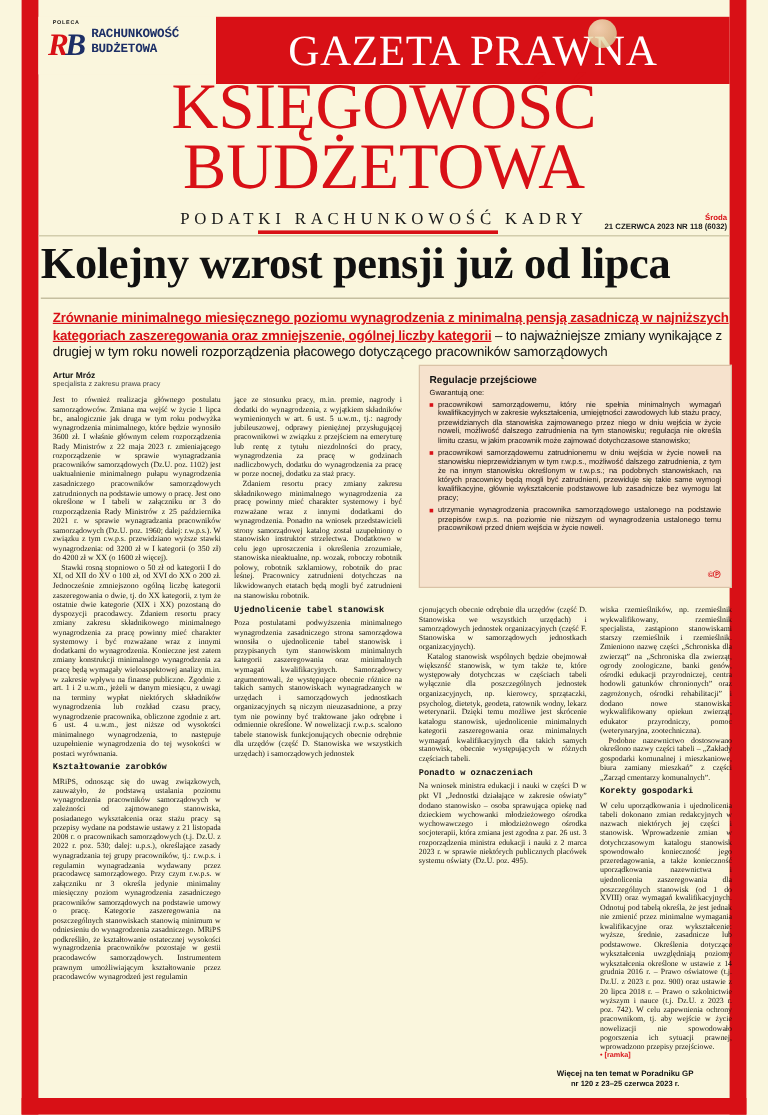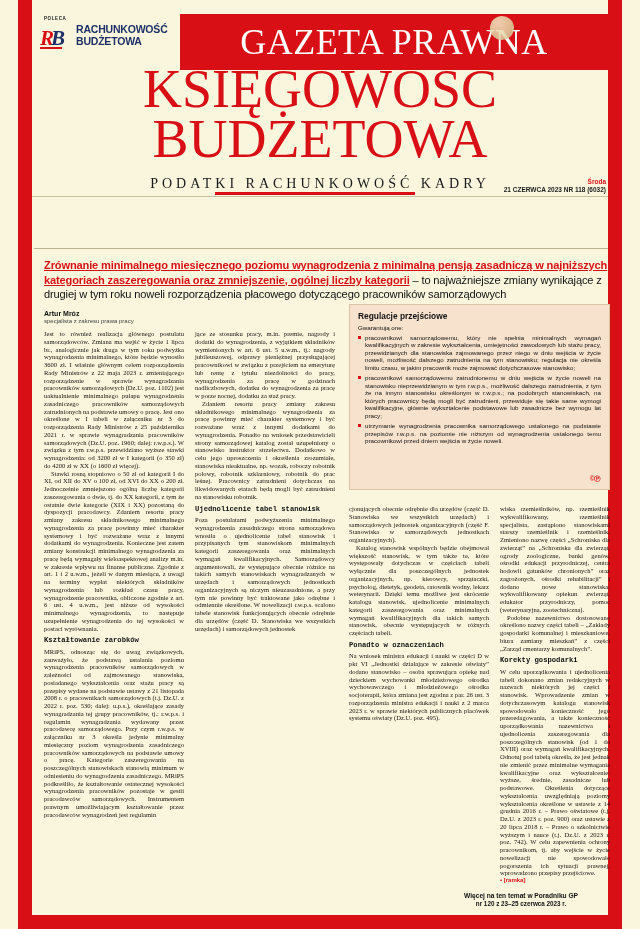--- a/index.html
+++ b/index.html
@@ -35,28 +35,28 @@
     position: absolute; left: 12px; top: 2px;
     font-family: "Liberation Sans", sans-serif;
     font-size: 4.5px; font-weight: bold; letter-spacing: 0.6px;
     color: #1a1a1a;
   }
   .rb-mark {
     position: absolute; left: 8px; top: 9px;
     width: 32px; height: 30px;
     color: #d81016;
     font-family: "Liberation Serif", serif;
-    font-size: 21px; font-weight: bold; font-style: italic;
-    line-height: 30px; letter-spacing: -3px; text-decoration: underline;
+    font-size: 26px; font-weight: bold; font-style: italic;
+    line-height: 30px; letter-spacing: -3px;
   }
   .rb-mark .k1 { color: #d81016; }
   .rb-mark .k2 { color: #1d2f66; }
   .logo-words {
     position: absolute; left: 44px; top: 9px;
-    font-family: Liberation Sans, sans-serif;
+    font-family: Liberation Mono, monospace;
     font-weight: bold; font-size: 10.5px; line-height: 12px;
     color: #1d2f66; letter-spacing: -0.2px;
   }
   .gazeta-band {
     position: absolute; left: 148px; top: 0; width: 428px; height: 56px;
     background: #d81016;
     display: flex; align-items: center; justify-content: center;
   }
   .gazeta-text {
     font-family: "Liberation Serif", serif;
@@ -242,20 +242,21 @@
   </div>
   <div class="kicker">PODATKI RACHUNKOWOŚĆ KADRY</div>
 
   <div class="dateline">
     <div class="dow">Środa</div>
     <div class="dat">21 CZERWCA 2023 NR 118 (6032)</div>
   </div>
   <div class="rulebar"></div>
   <div class="rulebar2"></div>
 
+  <div class="headline">Kolejny wzrost pensji już od lipca</div>
   <div class="hrule"></div>
 
   <div class="lead">
     <b>Zrównanie minimalnego miesięcznego poziomu wynagrodzenia z minimalną pensją zasadniczą w najniższych kategoriach zaszeregowania oraz zmniejszenie, ogólnej liczby kategorii</b><span class="rest"> – to najważniejsze zmiany wynikające z drugiej w tym roku noweli rozporządzenia płacowego dotyczącego pracowników samorządowych</span>
   </div>
 
   <div class="byline">
     <div class="nm">Artur Mróz</div>
     <div class="rl">specjalista z zakresu prawa pracy</div>
   </div>

